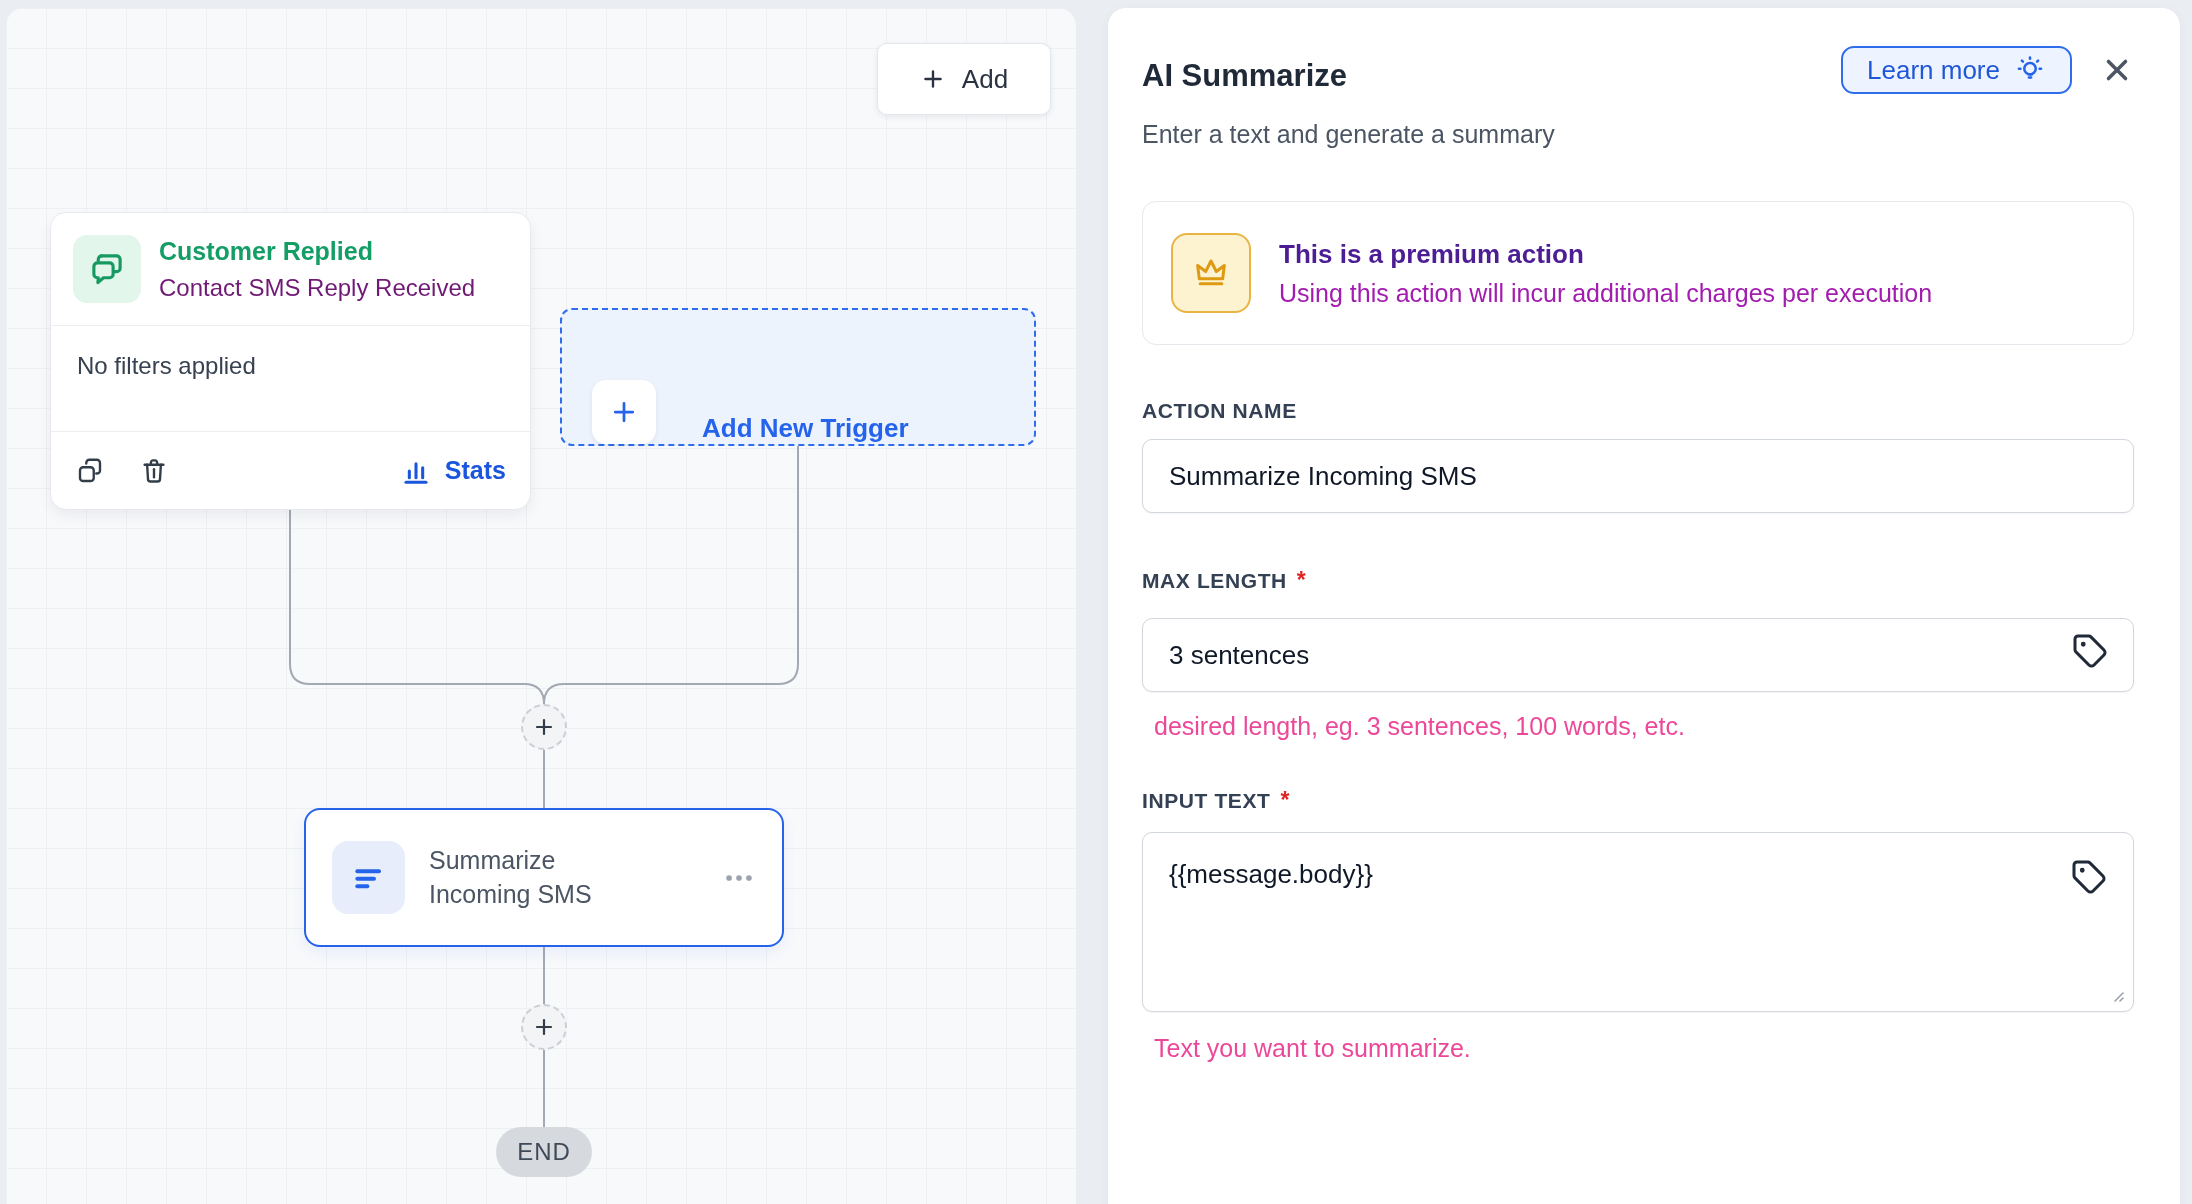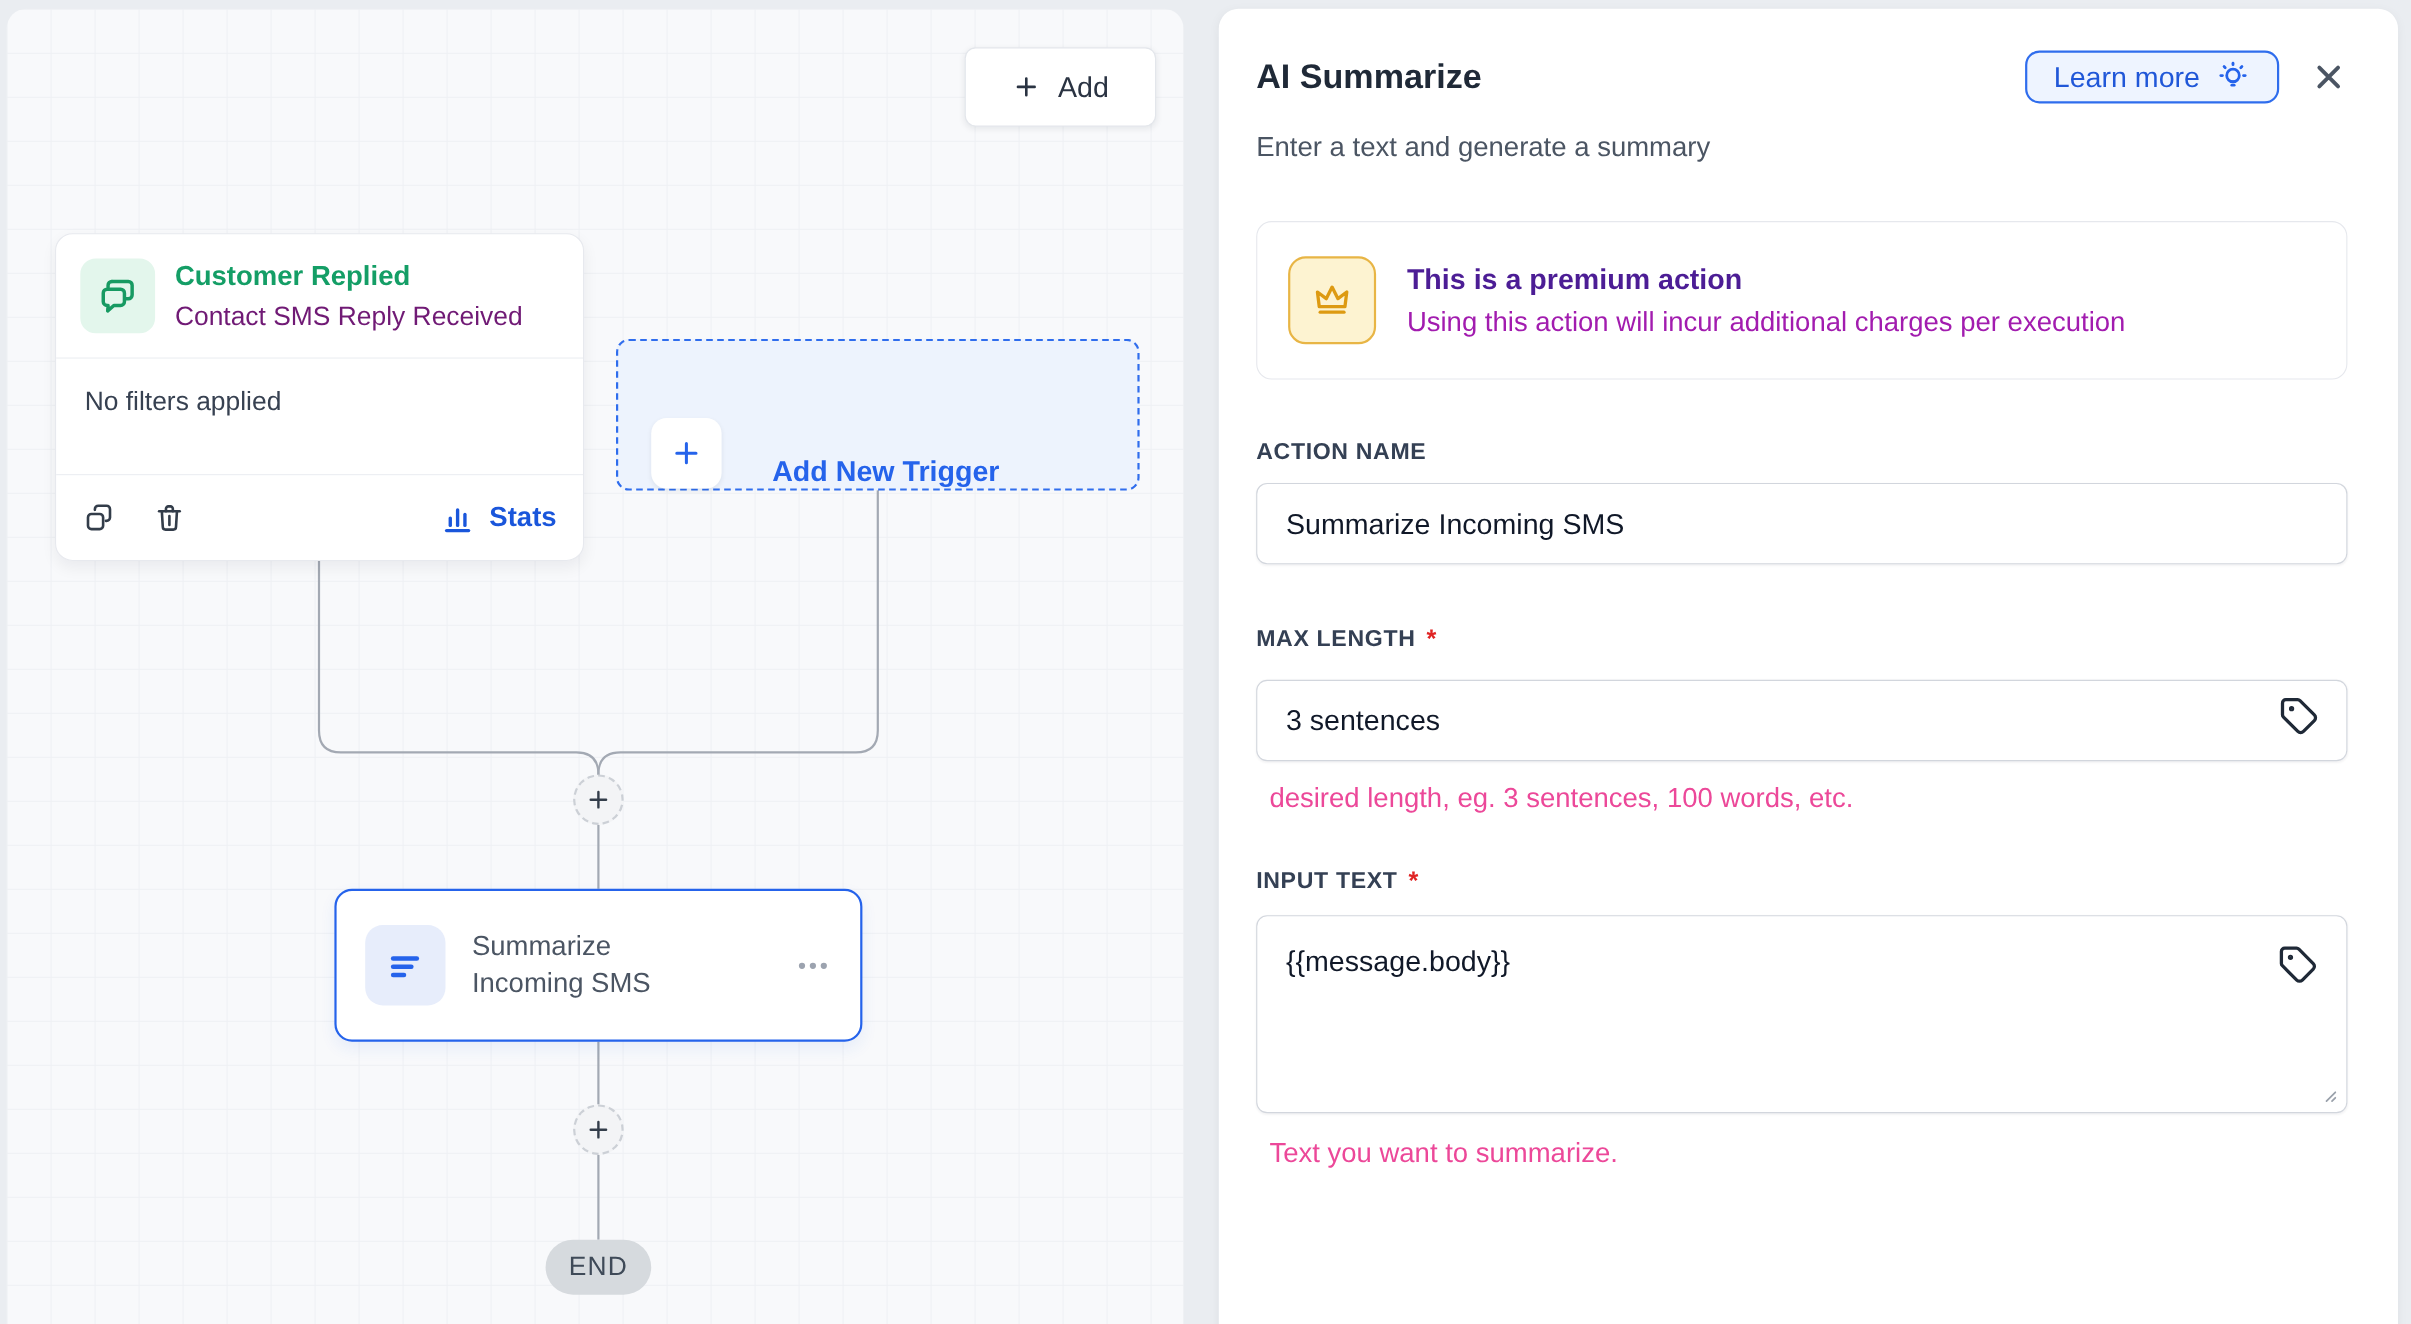--- a/index.html
+++ b/index.html
@@ -71,21 +71,21 @@
     background:#d6dade; border-radius:25px; display:flex; align-items:center; justify-content:center;
     font-size:24px; color:#3f4a58; letter-spacing:1px;
   }
 
   
   .panel{
     position:absolute; left:1108px; top:8px; width:1072px; height:1250px; box-sizing:border-box;
     background:#fff; border-radius:18px; box-shadow:0 2px 10px rgba(16,24,40,.05);
     padding:38px 46px 0 34px;
   }
-  .panel-header{display:flex; align-items:center; justify-content:space-between;}
+  .panel-header{display:flex; align-items:flex-end; justify-content:space-between;}
   .panel-title{font-size:31px; font-weight:bold; color:#1f2937;}
   .header-right{display:flex; align-items:center; gap:28px;}
   .learn-more{
     height:48px; padding:0 24px; background:#eef4ff; border:2px solid #2f6ded; border-radius:13px;
     display:flex; align-items:center; gap:14px; color:#2057d8; font-size:26px; cursor:pointer; box-sizing:border-box;
   }
   .close-btn{display:flex; cursor:pointer;}
   .panel-sub{margin-top:26px; font-size:25px; color:#4b5563;}
 
   .premium-box{

